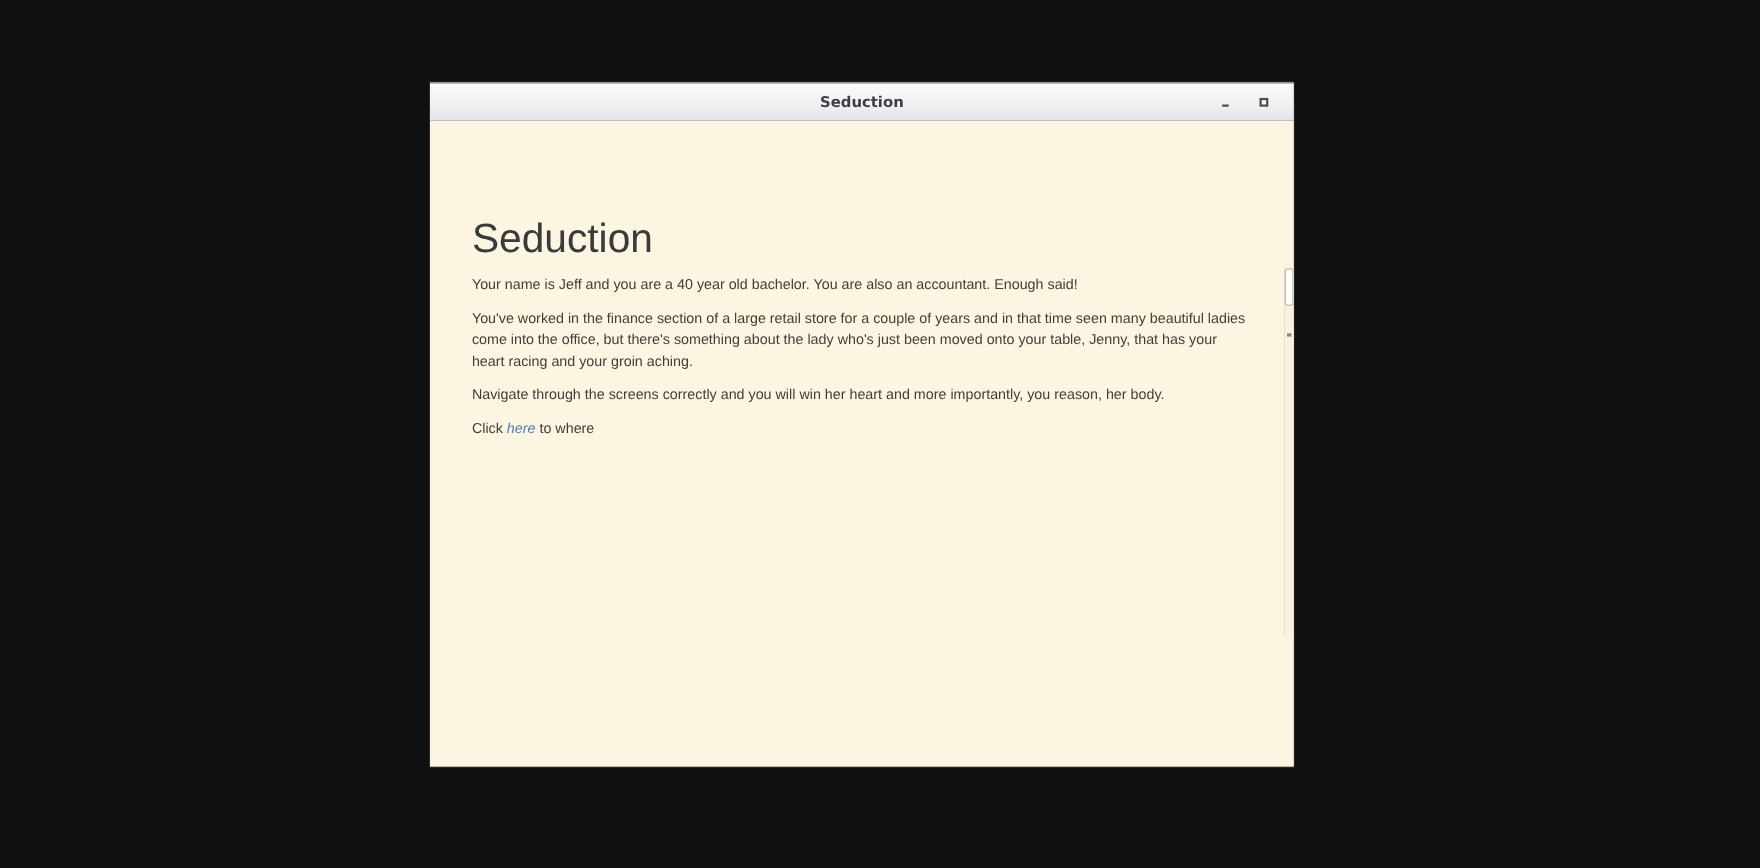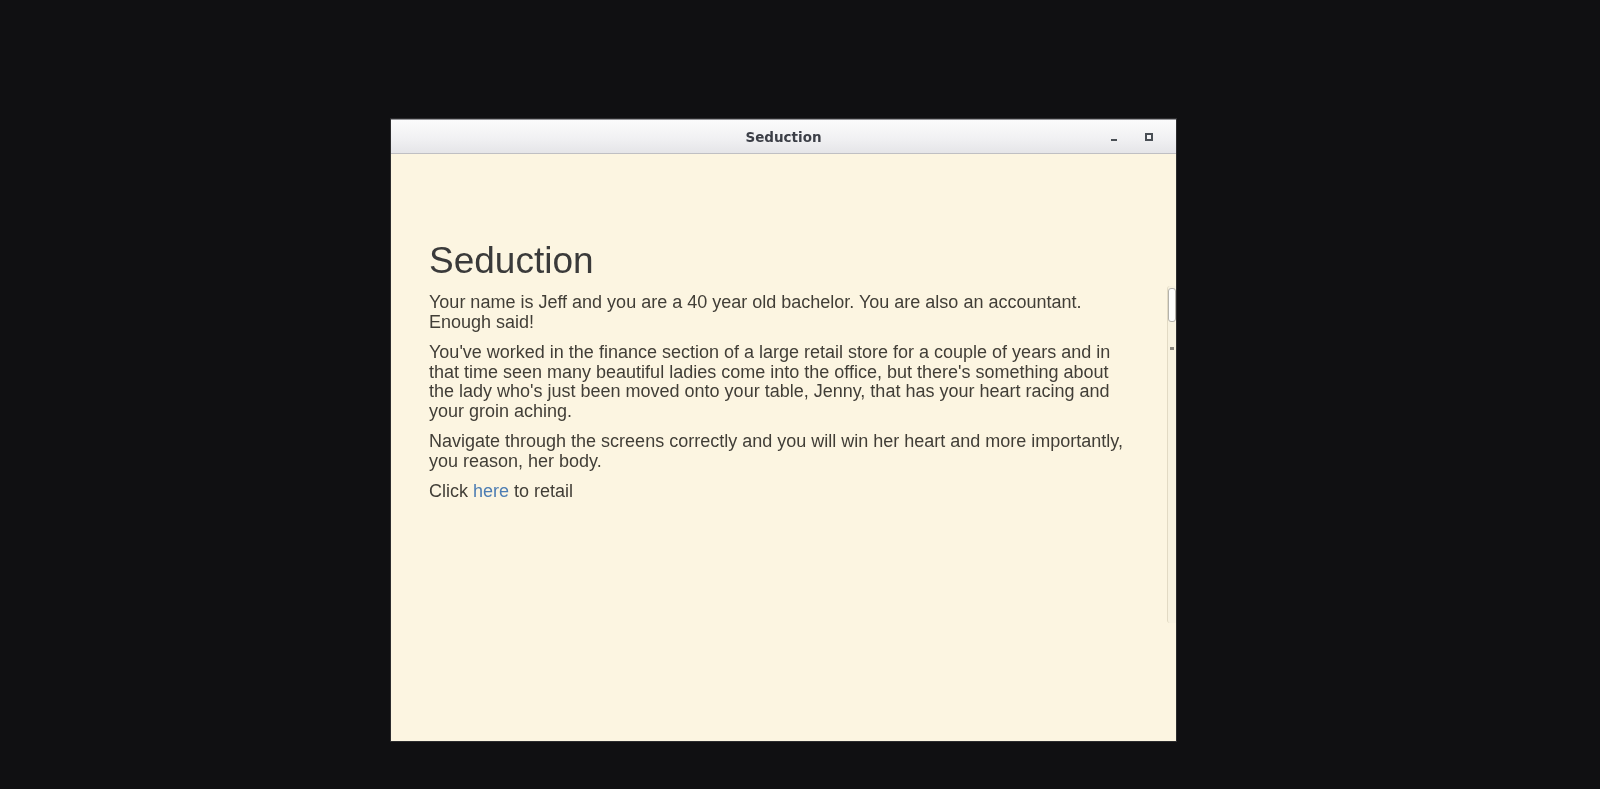--- a/index.html
+++ b/index.html
@@ -3,21 +3,21 @@
 <meta charset="utf-8">
 <style>
   * { margin:0; padding:0; box-sizing:border-box; }
   html,body { width:1600px; height:789px; overflow:hidden; }
   body { background:#111113; font-family:"Liberation Sans", sans-serif; position:relative; }
 
   .desktop { position:absolute; inset:0; background:#101012; }
 
   .window {
     position:absolute; left:391px; top:75px; width:785px; height:622px;
-    background:#fcf5e1; box-shadow:0 0 0 1px #2c2c2e;margin-top:44px;
+    background:#fcf5e1; box-shadow:0 0 0 1px #2c2c2e;
   }
 
   .titlebar {
     position:relative; height:35px;
     background:linear-gradient(to bottom, #fbfbfc 0%, #f1f1f3 55%, #e5e5e8 100%);
     border-top:1px solid #97979b;
     border-bottom:1px solid #bfbfc3;
   }
   .titlebar-title {
     position:absolute; left:0; right:0; top:0; height:34px;
@@ -40,24 +40,24 @@
     position:relative; height:586px; overflow:hidden;
     background:#fcf5e1;
     padding:86px 42px 0 38px;
     color:#3e3b35;
   }
   .content h1 {
     font-size:37px; font-weight:400; color:#3a3a3a;
     line-height:42px; letter-spacing:0;
   }
   .content p {
-    font-size:18px; line-height:19.5px; margin:11px 0 0 0;
+    font-size:13px; line-height:19.5px; margin:11px 0 0 0;
     max-width:706px; color:#413e37;
   }
-  .start-link { color:#4d7db3; text-decoration:none; cursor:pointer; }
+  .start-link { color:#4d7db3; text-decoration:none; cursor:pointer;font-style:italic; }
 
   .scrollbar-track {
     position:absolute; right:0; top:132px; width:9px; height:337px;
     background:#f8f2df; border-left:1px solid #e2dac4;
     border-top-left-radius:3px; border-bottom-left-radius:3px;
   }
   .scrollbar-thumb {
     position:absolute; top:2px; left:0; width:8px; height:34px;
     background:#fdfdfb; border:1px solid #b4b2aa; border-radius:3px;
   }
@@ -84,21 +84,21 @@
       </div>
     </div>
 
     <div class="content">
       <h1>Seduction</h1>
 
       <p>Your name is Jeff and you are a 40 year old bachelor. You are also an accountant. Enough said!</p>
       <p>You've worked in the finance section of a large retail store for a couple of years and in that time seen many beautiful ladies come into the office, but there's something about the lady who's just been moved onto your table, Jenny, that has your heart racing and your groin aching.</p>
       <p>Navigate through the screens correctly and you will win her heart and more importantly, you reason, her body.</p>
 
-      <p><span>Click </span><a class="start-link" href="#">here</a><span> to retail</span></p>
+      <p><span>Click </span><a class="start-link" href="#">here</a><span> to where</span></p>
 
       <div class="scrollbar-track">
         <div class="scrollbar-thumb"></div>
         <div class="scrollbar-marker"></div>
       </div>
     </div>
 
   </div>
 </div>
 

